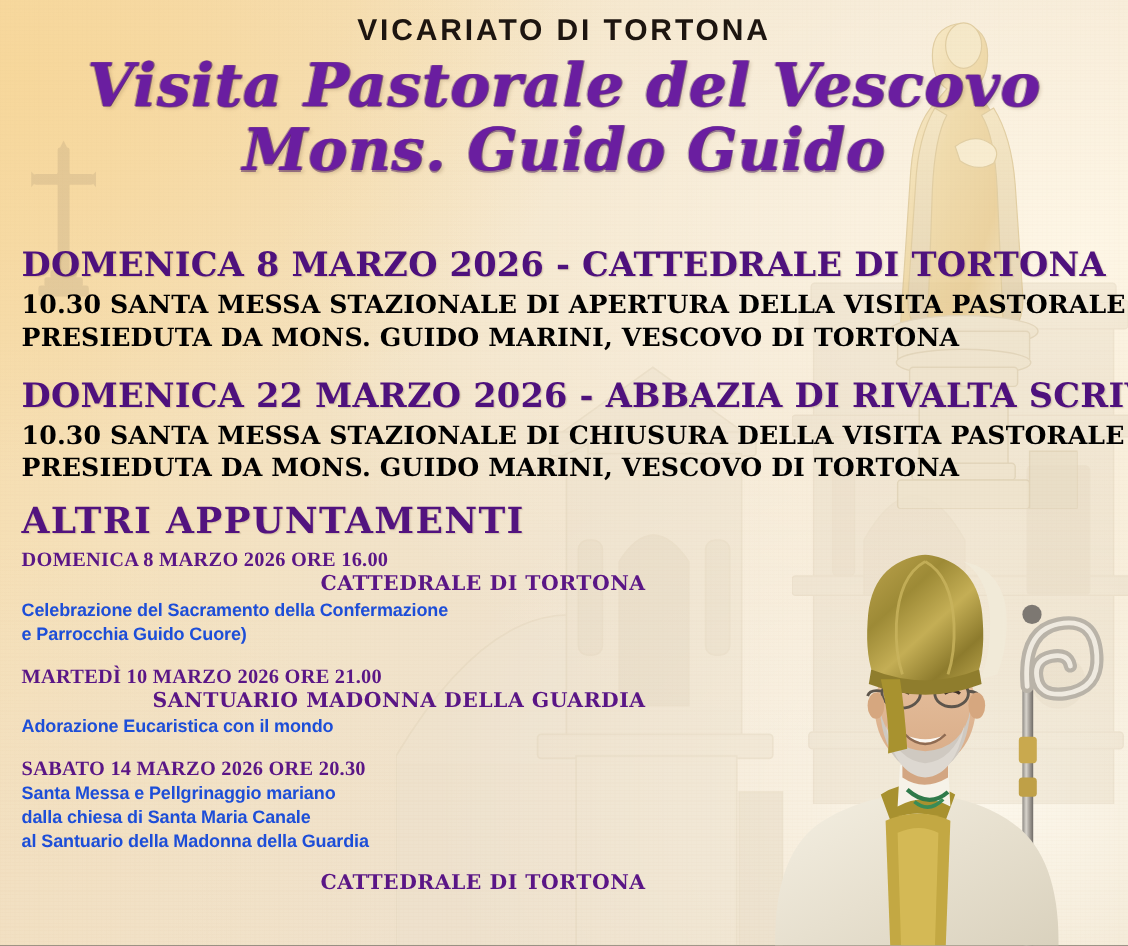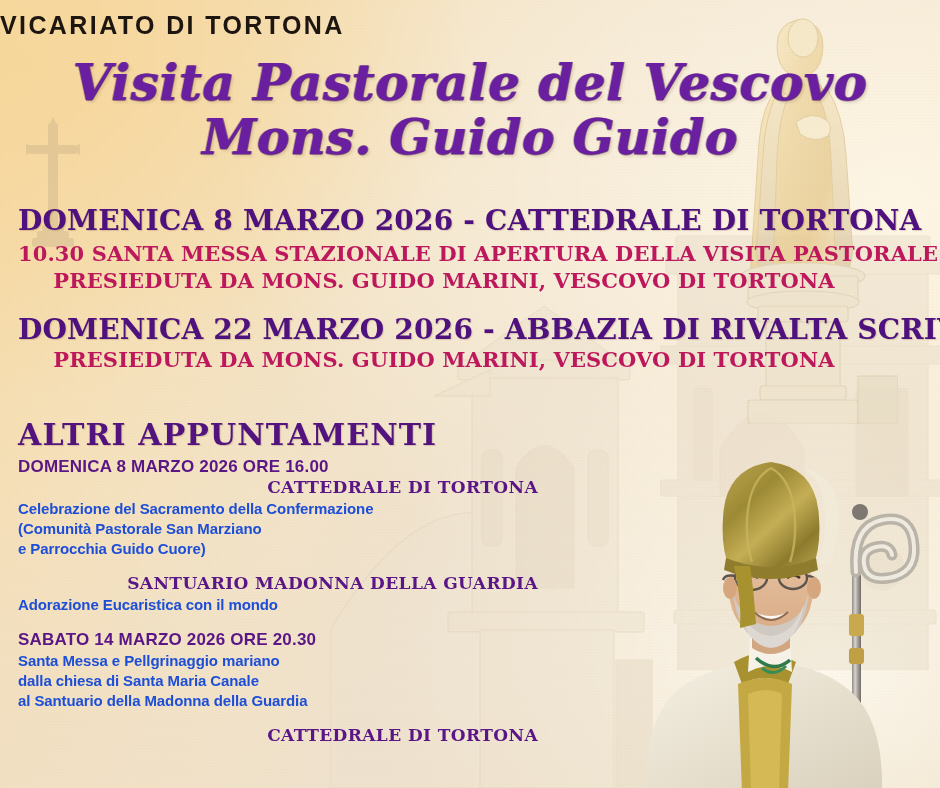--- a/index.html
+++ b/index.html
@@ -64,70 +64,70 @@
 
   
   .wm-madonna { position: absolute; right: 42px; top: -6px; width: 190px; height: 430px; opacity: .72; }
 
   
   .content { position: absolute; inset: 0; }
 
   .kicker {
     position: absolute;
     top: 11px; left: 0; right: 0;
-    text-align: left;
+    text-align: center;
     font-family: "Liberation Sans", "DejaVu Sans", sans-serif;
     font-weight: 700;
     font-size: 25px;
     letter-spacing: 2.4px;
     color: #1d1510;
   }
 
   .title-wrap {
     position: absolute;
-    top: 56px; left: 0; right: 0;
+    top: 44px; left: 0; right: 0;
     text-align: center;
   }
   .title-line {
     font-family: "DejaVu Serif", "Liberation Serif", serif;
     font-style: italic;
     font-weight: 700;
     font-size: 50px;
     line-height: 54px;
     color: #6a1ea0;
     letter-spacing: .5px;
     text-shadow:
        1px 0 0 rgba(60,8,95,.55),
       -1px 0 0 rgba(60,8,95,.35),
        0 1px 0 rgba(60,8,95,.45),
        2px 2px 3px rgba(120,90,60,.25);
   }
   .title-line.l2 { font-size: 49px; }
 
   
-  .main-block { position: absolute; left: 18px; right: 70px; text-align: center; }
+  .main-block { position: absolute; left: 18px; right: 70px; }
   .block-1 { top: 205px; }
   .block-2 { top: 314px; }
 
   .main-head {
     font-family: "DejaVu Serif", "Liberation Serif", serif;
     font-weight: 700;
     font-size: 28px;
     line-height: 32px;
     color: #4e117d;
     letter-spacing: .2px;
     white-space: nowrap;
     text-shadow: 1px 1px 1px rgba(110,80,50,.22);
   }
   .main-line {
     font-family: "DejaVu Serif", "Liberation Serif", serif;
     font-weight: 700;
     font-size: 21px;
     line-height: 27px;
-    color: #be185d;
+    color: #000000;
     letter-spacing: .1px;
     white-space: nowrap;
   }
   .main-line.first { margin-top: 3px; }
 
   
   .altri-title {
     position: absolute;
     left: 18px; top: 418px;
     font-family: "DejaVu Serif", "Liberation Serif", serif;
@@ -137,21 +137,21 @@
     letter-spacing: 1.1px;
     color: #52137f;
     text-shadow: 1px 1px 1px rgba(110,80,50,.22);
   }
 
   .altri-list { position: absolute; left: 18px; top: 456px; width: 520px; }
   .altri-item { margin-bottom: 15px; }
   .altri-item:last-child { margin-bottom: 0; }
 
   .ai-head {
-    font-family: Liberation Sans, sans-serif;
+    font-family: Liberation Serif, serif;
     font-weight: 700;
     font-size: 17px;
     line-height: 21px;
     color: #5a1686;
     letter-spacing: .2px;
     white-space: nowrap;
   }
   .ai-venue {
     font-family: "DejaVu Serif", "Liberation Serif", serif;
     font-weight: 700;
@@ -365,36 +365,37 @@
     </div>
 
     <div class="main-block block-1">
       <div class="main-head">DOMENICA 8 MARZO 2026 - CATTEDRALE DI TORTONA</div>
       <div class="main-line first">10.30 SANTA MESSA STAZIONALE DI APERTURA DELLA VISITA PASTORALE</div>
       <div class="main-line">PRESIEDUTA DA MONS. GUIDO MARINI, VESCOVO DI TORTONA</div>
     </div>
 
     <div class="main-block block-2">
       <div class="main-head">DOMENICA 22 MARZO 2026 - ABBAZIA DI RIVALTA SCRIVIA</div>
+      <div class="main-line first">10.30 SANTA MESSA STAZIONALE DI CHIUSURA DELLA VISITA PASTORALE</div>
       <div class="main-line">PRESIEDUTA DA MONS. GUIDO MARINI, VESCOVO DI TORTONA</div>
     </div>
 
     <div class="altri-title">ALTRI APPUNTAMENTI</div>
 
     <div class="altri-list">
 
       <div class="altri-item">
         <div class="ai-head">DOMENICA 8 MARZO 2026 ORE 16.00</div>
         <div class="ai-venue">CATTEDRALE DI TORTONA</div>
         <div class="ai-desc">Celebrazione del Sacramento della Confermazione</div>
-        <div class="ai-desc">(Comunità Pastorale San Marziano</div>
         <div class="ai-desc">e Parrocchia Guido Cuore)</div>
       </div>
 
       <div class="altri-item">
+        <div class="ai-head">MARTEDÌ 10 MARZO 2026 ORE 21.00</div>
         <div class="ai-venue">SANTUARIO MADONNA DELLA GUARDIA</div>
         <div class="ai-desc">Adorazione Eucaristica con il mondo</div>
       </div>
 
       <div class="altri-item">
         <div class="ai-head">SABATO 14 MARZO 2026 ORE 20.30</div>
         <div class="ai-desc">Santa Messa e Pellgrinaggio mariano</div>
         <div class="ai-desc">dalla chiesa di Santa Maria Canale</div>
         <div class="ai-desc">al Santuario della Madonna della Guardia</div>
       </div>

